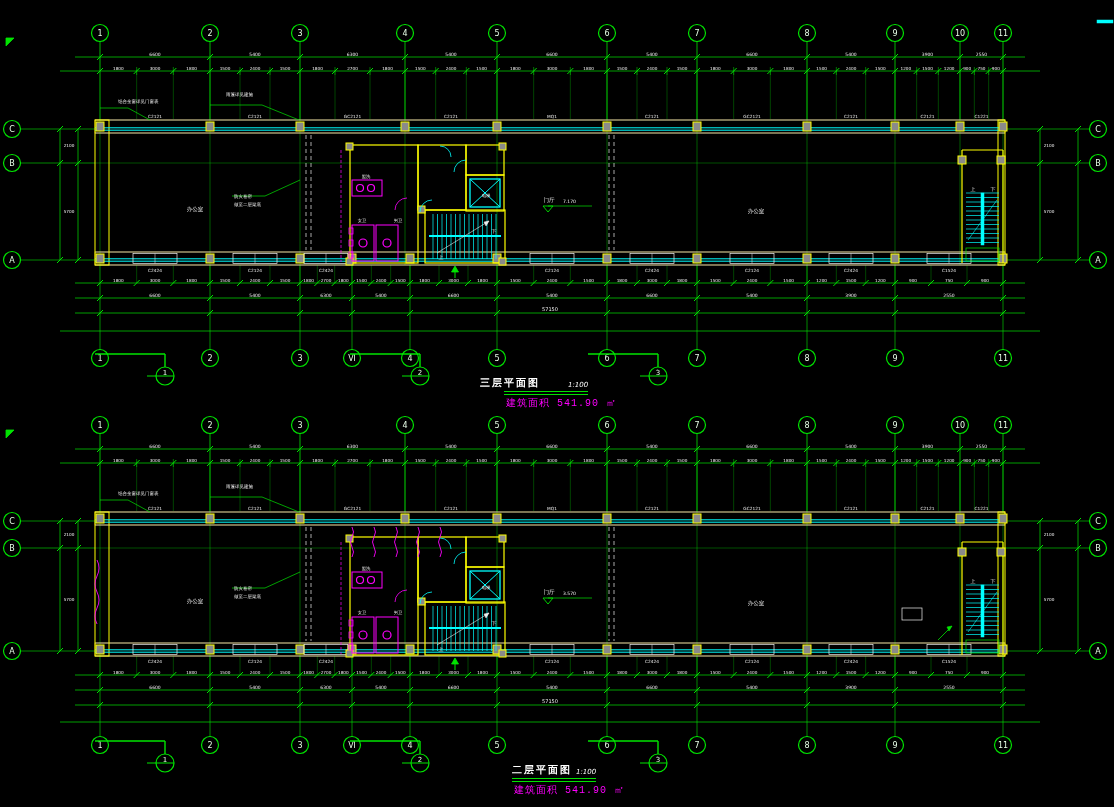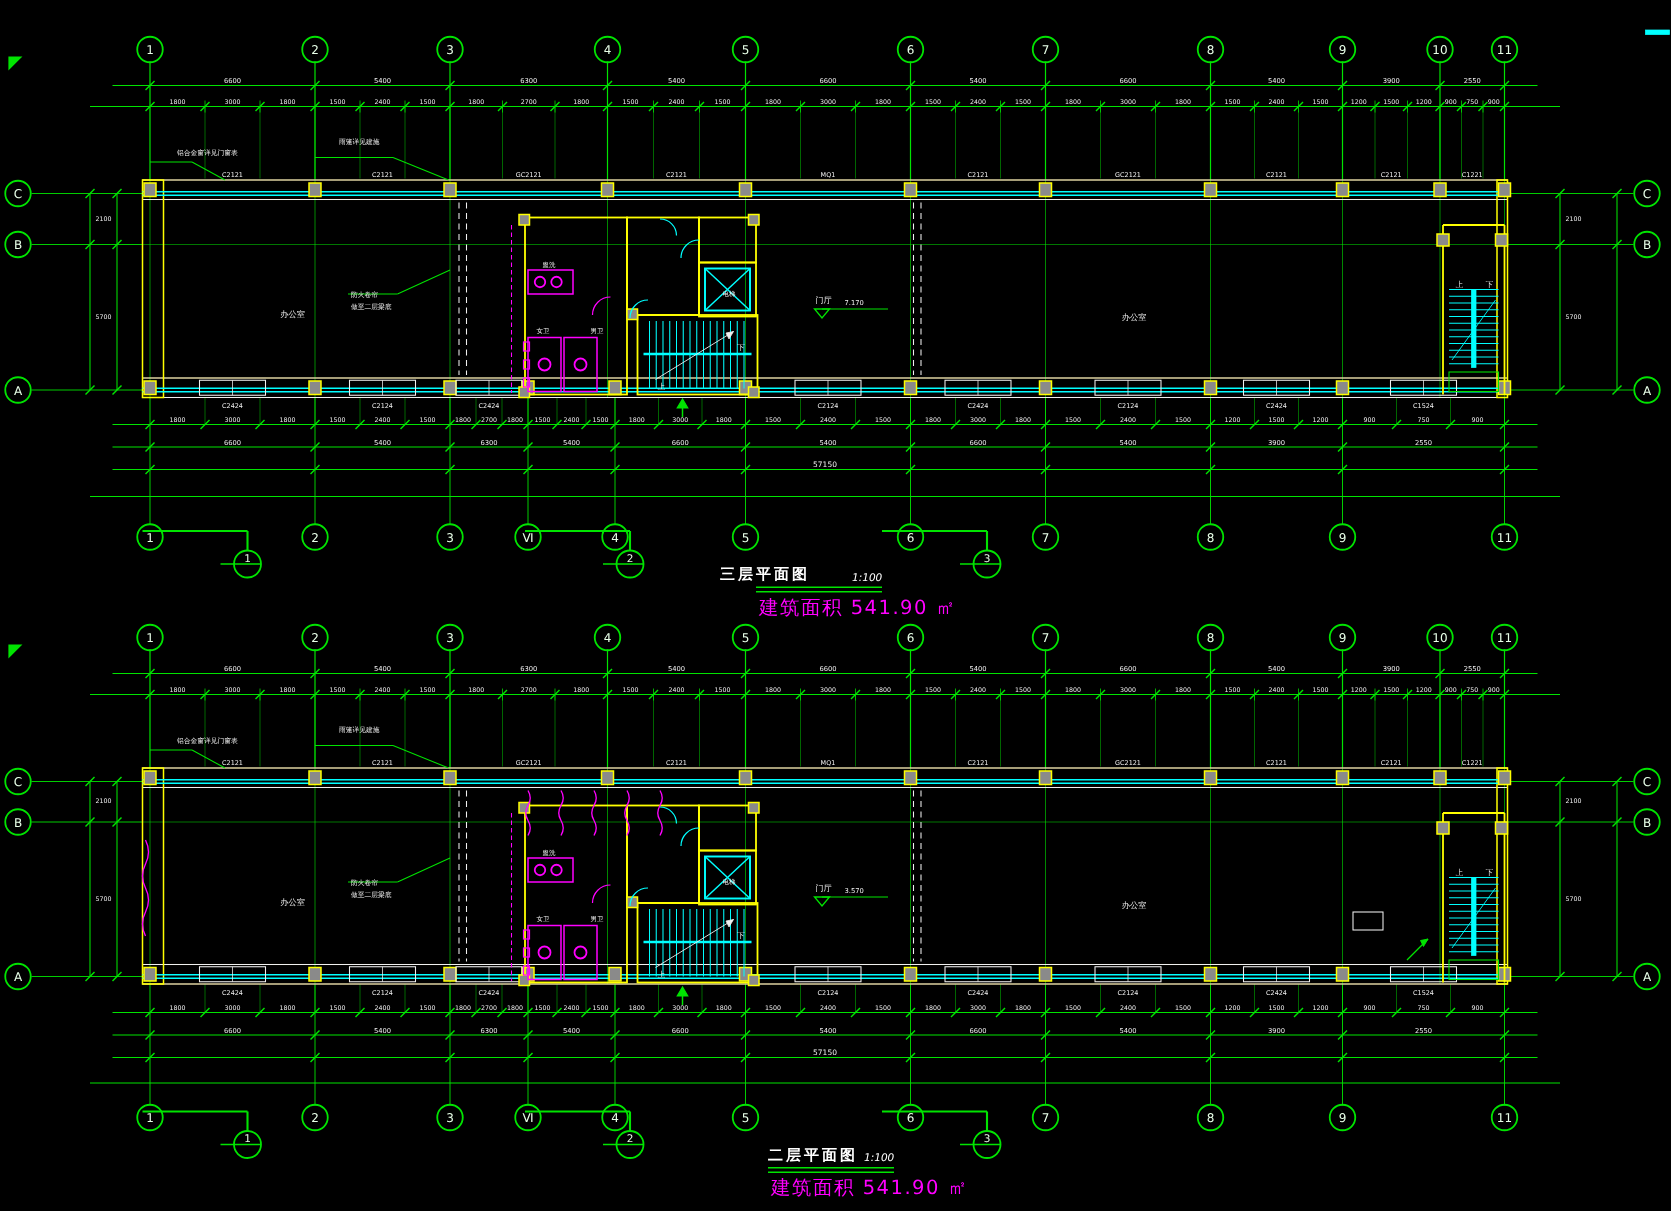--- a/index.html
+++ b/index.html
@@ -3,21 +3,21 @@
 <meta charset="utf-8">
 <style>
   html,body{margin:0;padding:0;background:#000;}
   #viewport{position:relative;width:1114px;height:807px;background:#000;overflow:hidden;
             font-family:"DejaVu Sans",sans-serif;}
   svg text{font-family:"DejaVu Sans",sans-serif;}
   .overlay{position:absolute;white-space:nowrap;}
   .ptitle{color:#fff;font-size:10px;letter-spacing:2px;font-weight:bold;}
   .pscale{color:#fff;font-size:7px;font-style:italic;}
   .punder{height:2px;border-top:1.5px solid #00e400;border-bottom:1.5px solid #00e400;width:84px;}
-  .parea{color:#ff00ff;font-size:13px;letter-spacing:1px;}
+  .parea{color:#ff00ff;font-size:10px;letter-spacing:1px;font-family:Liberation Mono, monospace;}
 </style>
 </head>
 <body>
 
 <div id="viewport">
   <svg id="cad" width="1114" height="807" viewBox="0 0 1114 807">
       <g>
         <line x1="100" y1="41" x2="100" y2="120" stroke="#00e400" stroke-width="0.8"></line>
         <line x1="100" y1="120" x2="100" y2="265" stroke="#00e400" stroke-width="0.4"></line>
         <circle cx="100" cy="33" r="8.5" stroke="#00e400" stroke-width="1.2" fill="none"></circle>

